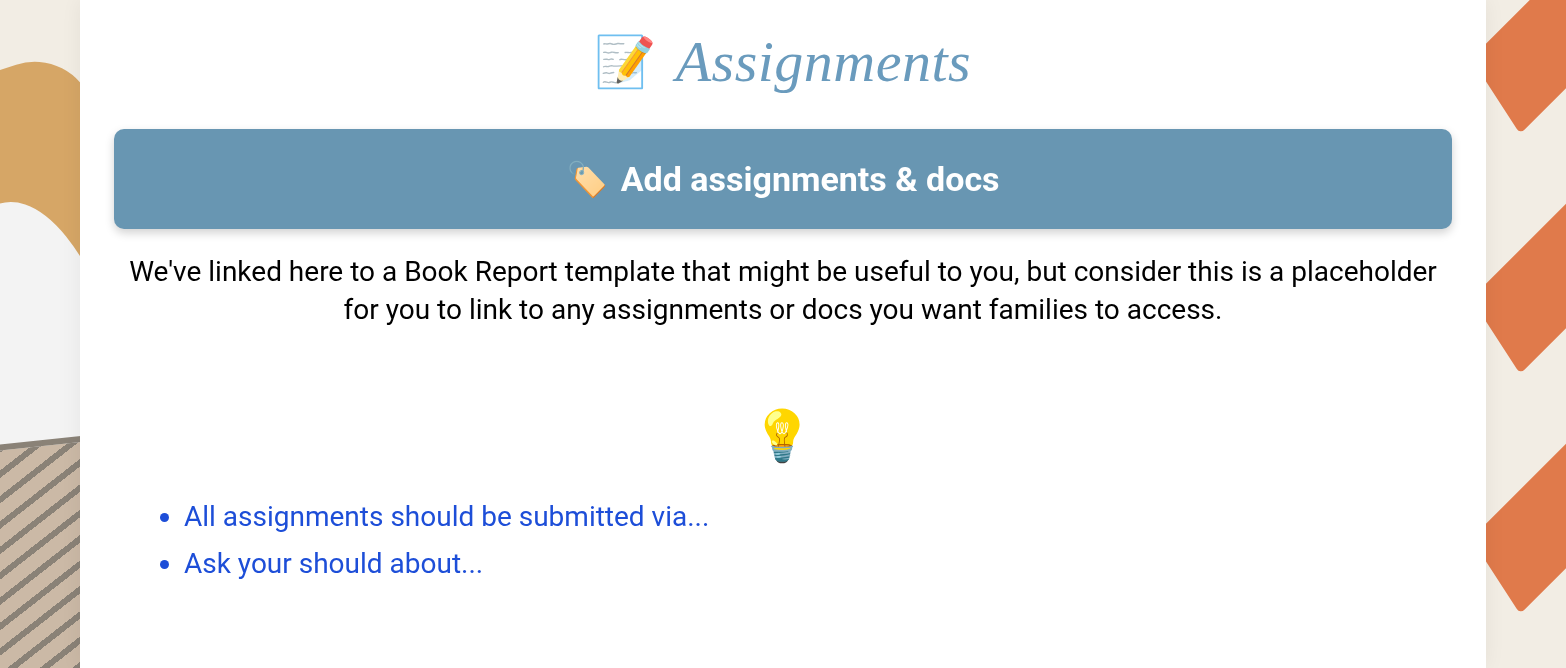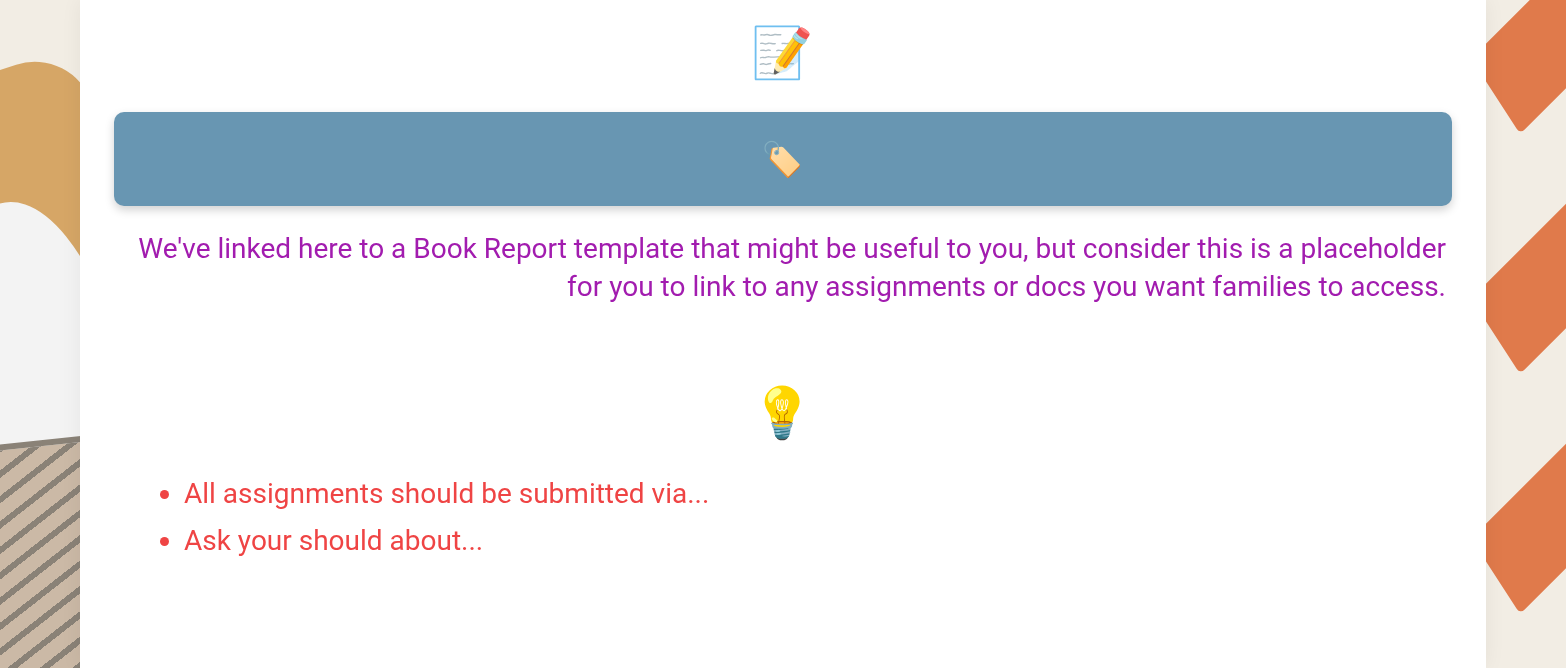--- a/index.html
+++ b/index.html
@@ -110,35 +110,35 @@
     cursor: pointer;
     box-shadow: 0 4px 10px rgba(0,0,0,0.18);
     font-family: "Segoe UI", Roboto, "Helvetica Neue", Arial, sans-serif;
   }
   .add-button .emoji {
     font-size: 34px;
     line-height: 1;
   }
 
   .description {
-    text-align: right;
-    color: #a21caf;
+    text-align: center;
+    color: #000000;
     font-size: 28px;
     line-height: 1.35;
     padding: 0 6px;
   }
 
   .reminders-block {
     margin-top: 82px;
   }
 
   .reminders-list {
     margin-top: 34px;
     padding-left: 70px;
-    color: #ef4444;
+    color: #1d4ed8;
     font-size: 28px;
     line-height: 1.55;
     list-style: disc;
   }
   .reminders-list li { margin-bottom: 4px; }
 </style>
 </head>
 <body>
 
 <div class="bg-left">
@@ -149,24 +149,26 @@
 <div class="bg-right">
   <div class="dia d1"></div>
   <div class="dia d2"></div>
   <div class="dia d3"></div>
 </div>
 
 <div class="card">
 
   <h2 class="section-heading">
     <span class="emoji">📝</span>
+    <span>Assignments</span>
   </h2>
 
   <button class="add-button">
     <span class="emoji">🏷️</span>
+    <span>Add assignments &amp; docs</span>
   </button>
 
   <p class="description">We've linked here to a Book Report template that might be useful to you, but consider this is a placeholder for you to link to any assignments or docs you want families to access.</p>
 
   <div class="reminders-block">
     <h2 class="section-heading">
       <span class="emoji">💡</span>
     </h2>
 
     <ul class="reminders-list">

